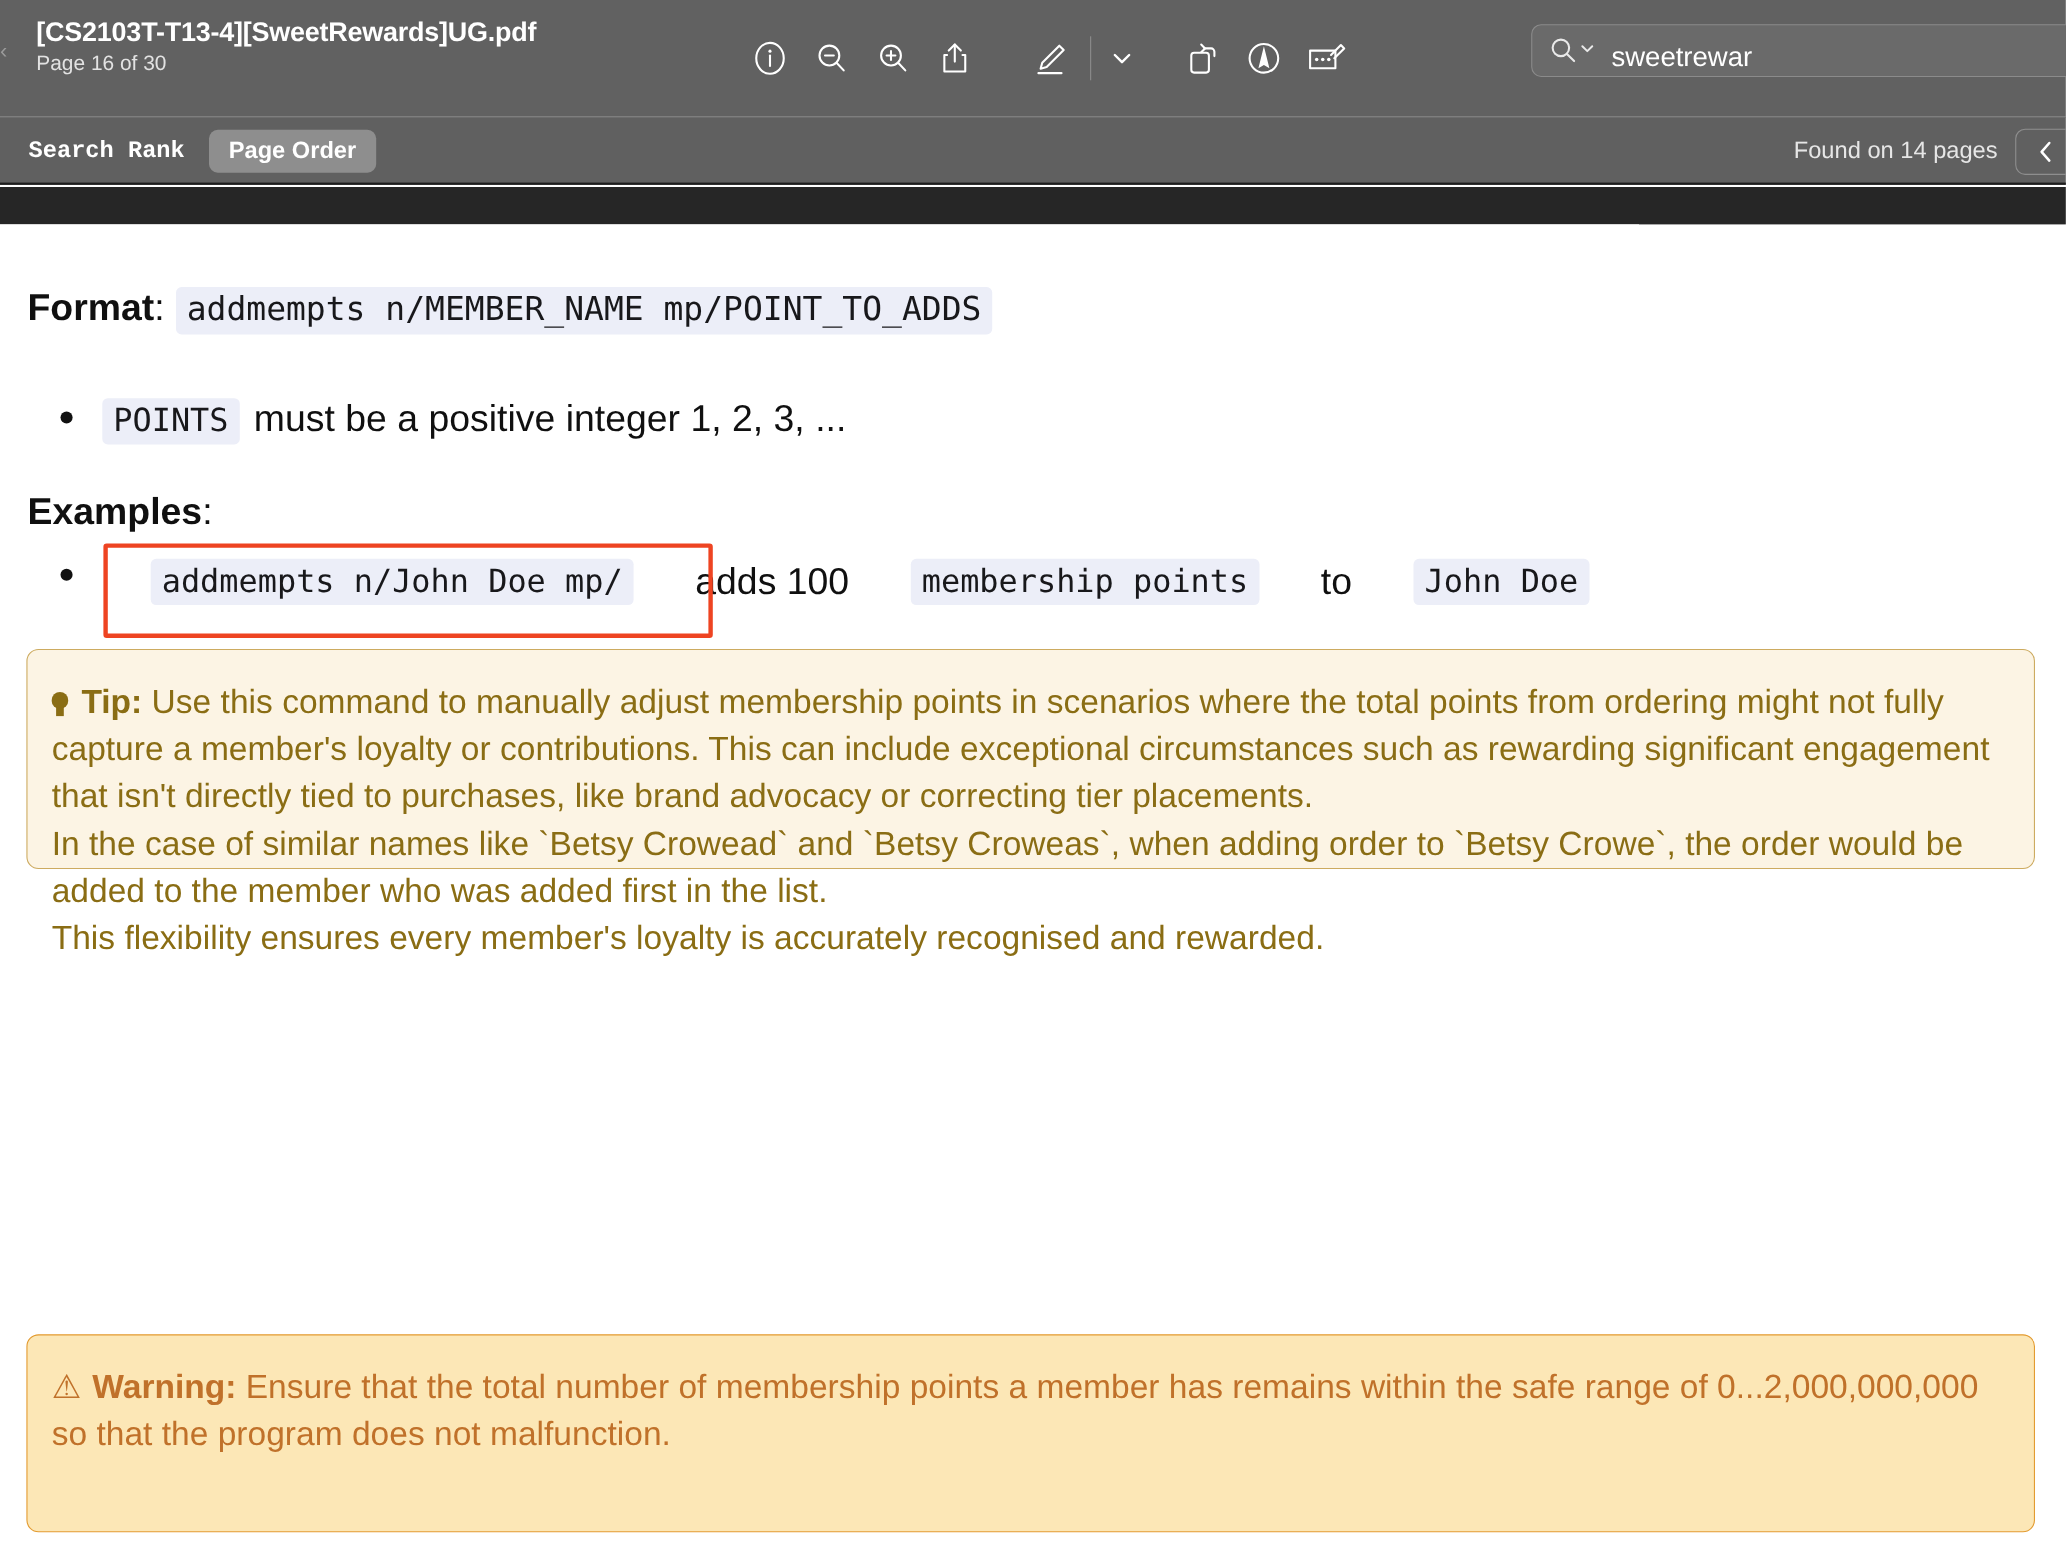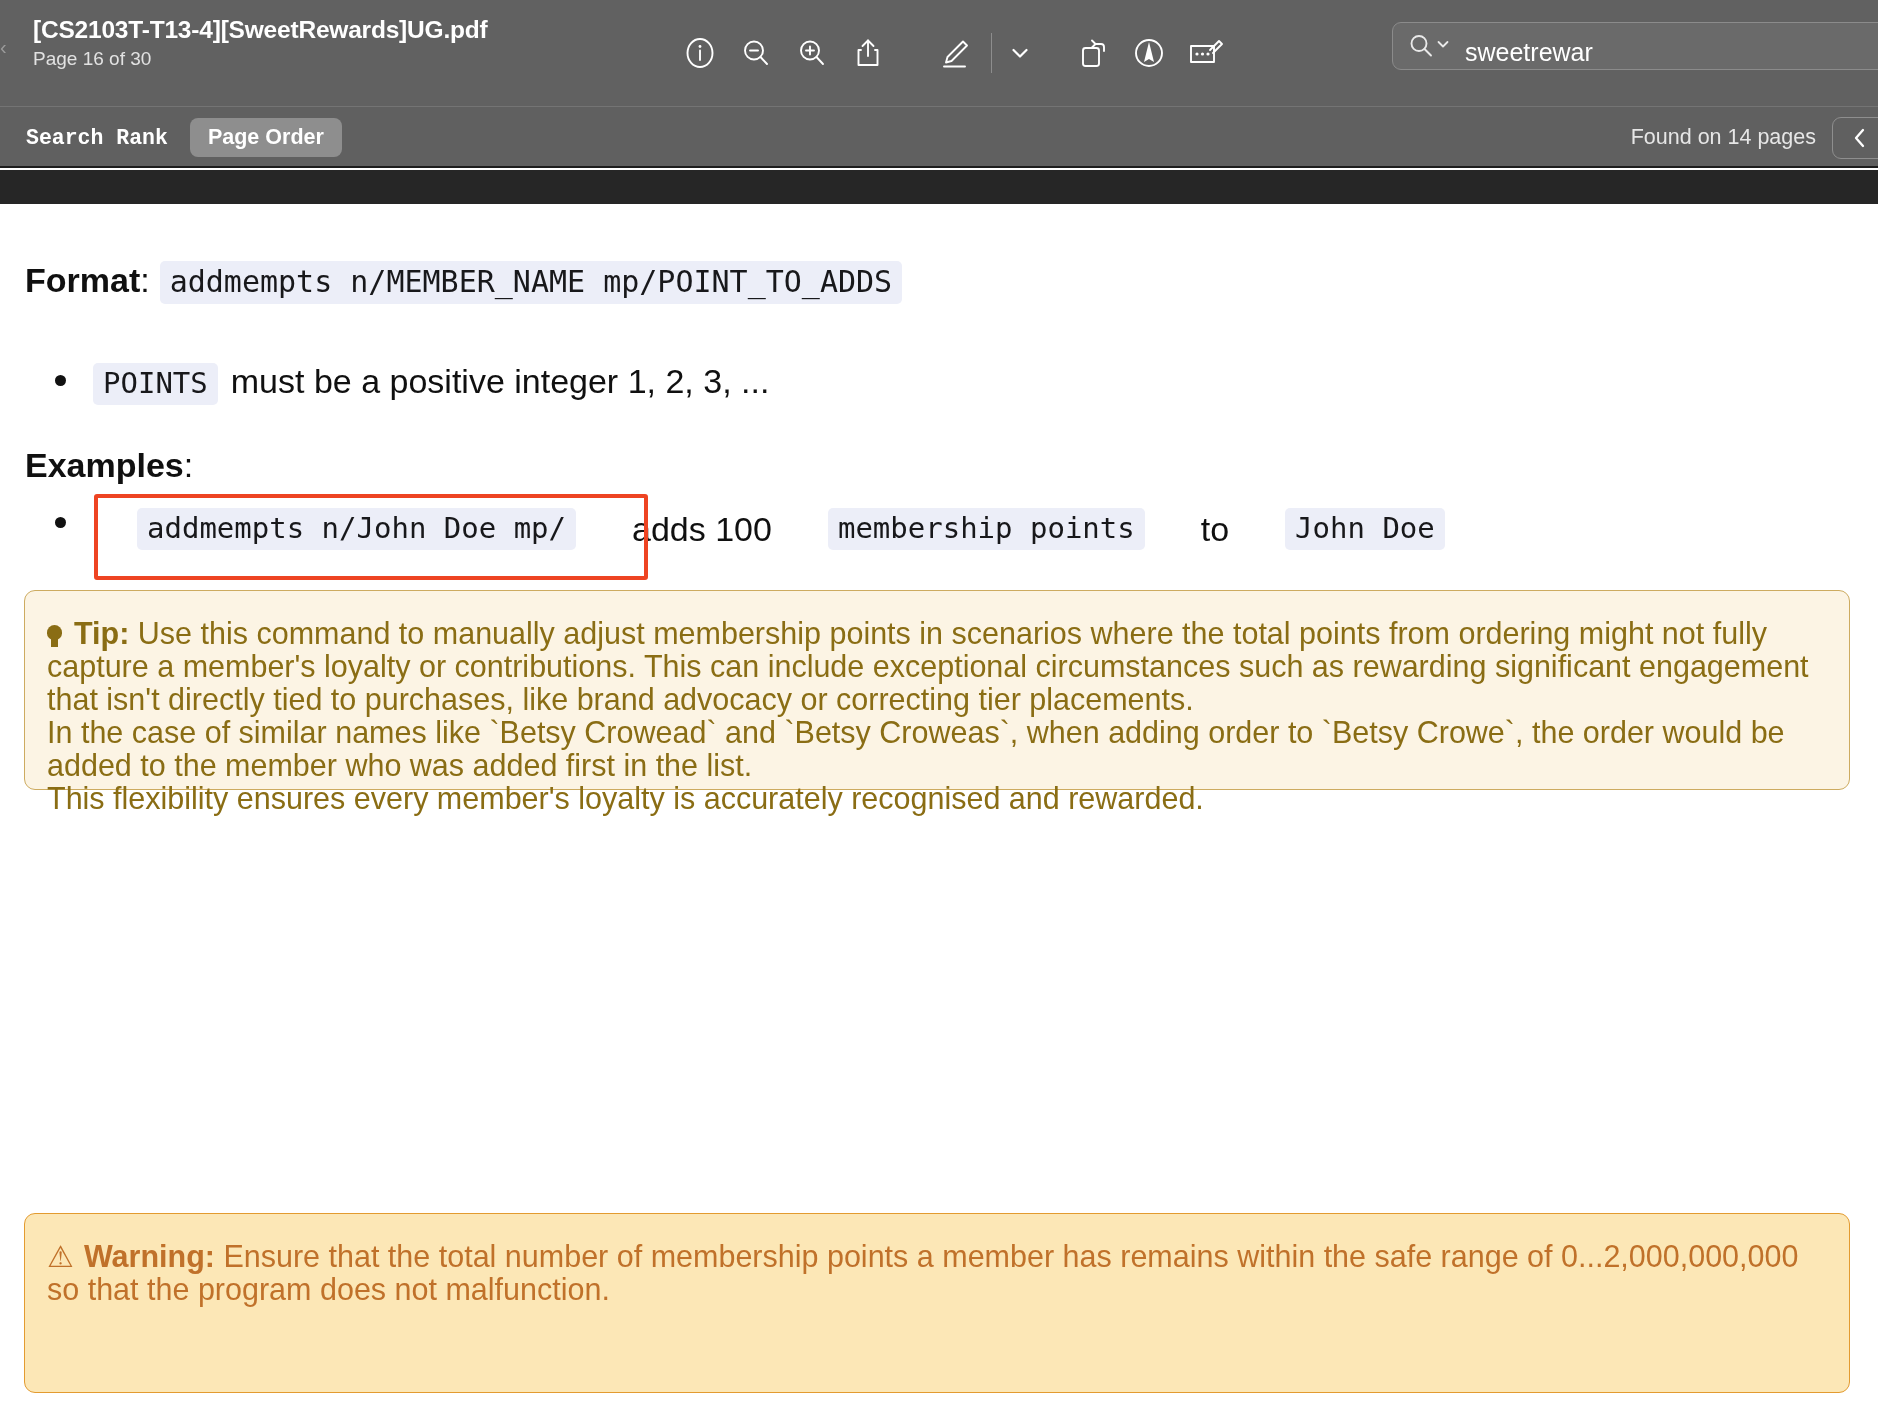--- a/index.html
+++ b/index.html
@@ -229,21 +229,21 @@
   }
 
   
   .callout {
     position: absolute;
     border-radius: 11px;
     padding: 26px 26px 26px 22px;
   }
   .callout p {
     font-size: 30.5px;
-    line-height: 33px;
+    line-height: 43px;
   }
   .tip {
     left: 24px; top: 386px;
     width: 1826px; height: 200px;
     background: #fcf4e4;
     border: 1.5px solid #cdab60;
     color: #8a6d14;
   }
   .tip .hd { font-weight: bold; }
   .bulb {

